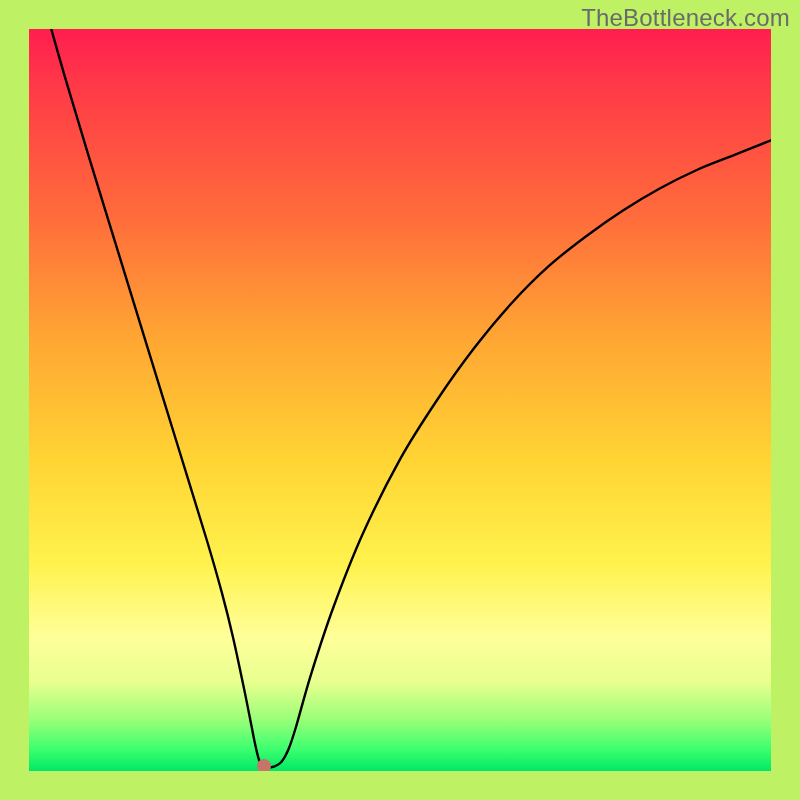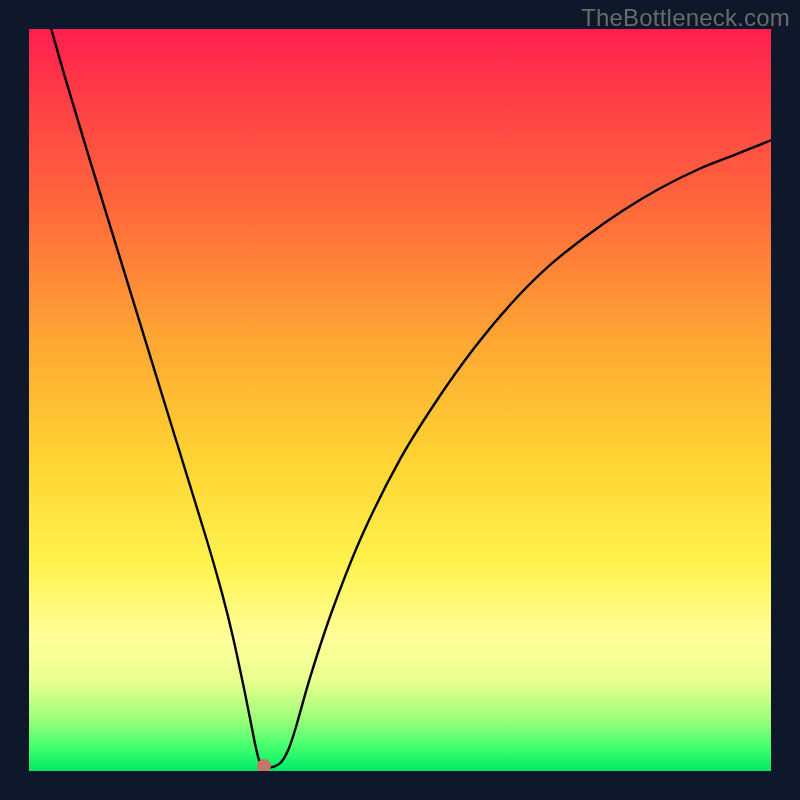--- a/index.html
+++ b/index.html
@@ -7,21 +7,21 @@
     padding: 0;
     width: 800px;
     height: 800px;
     overflow: hidden;
     background: #000;
     font-family: Arial, Helvetica, sans-serif;
   }
   .frame {
     position: absolute;
     inset: 0;
-    background: #0f172a;
+    background: #bef264;
   }
   .plot {
     position: absolute;
     left: 29px;
     top: 29px;
     width: 742px;
     height: 742px;
     overflow: hidden;
   }
   .gradient {

